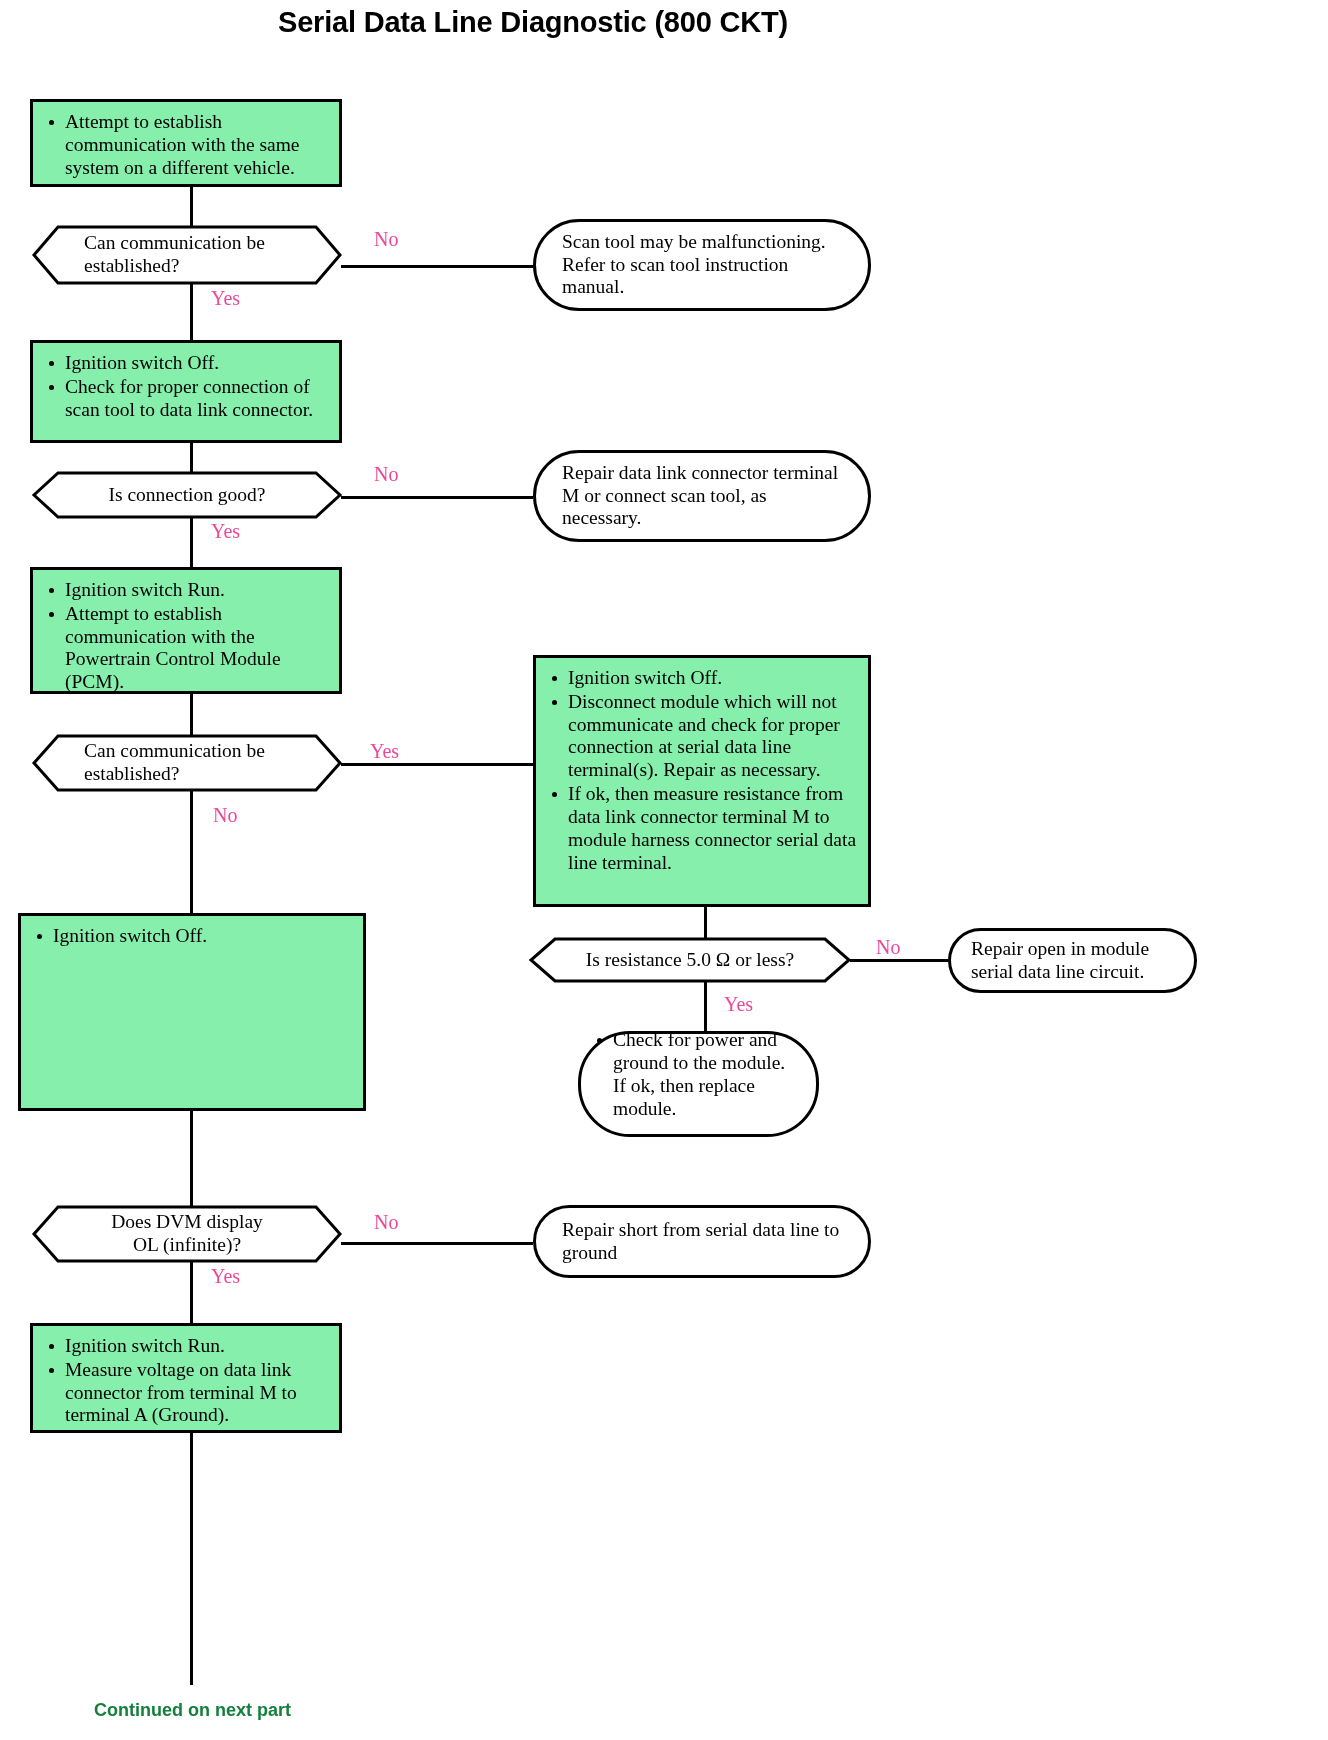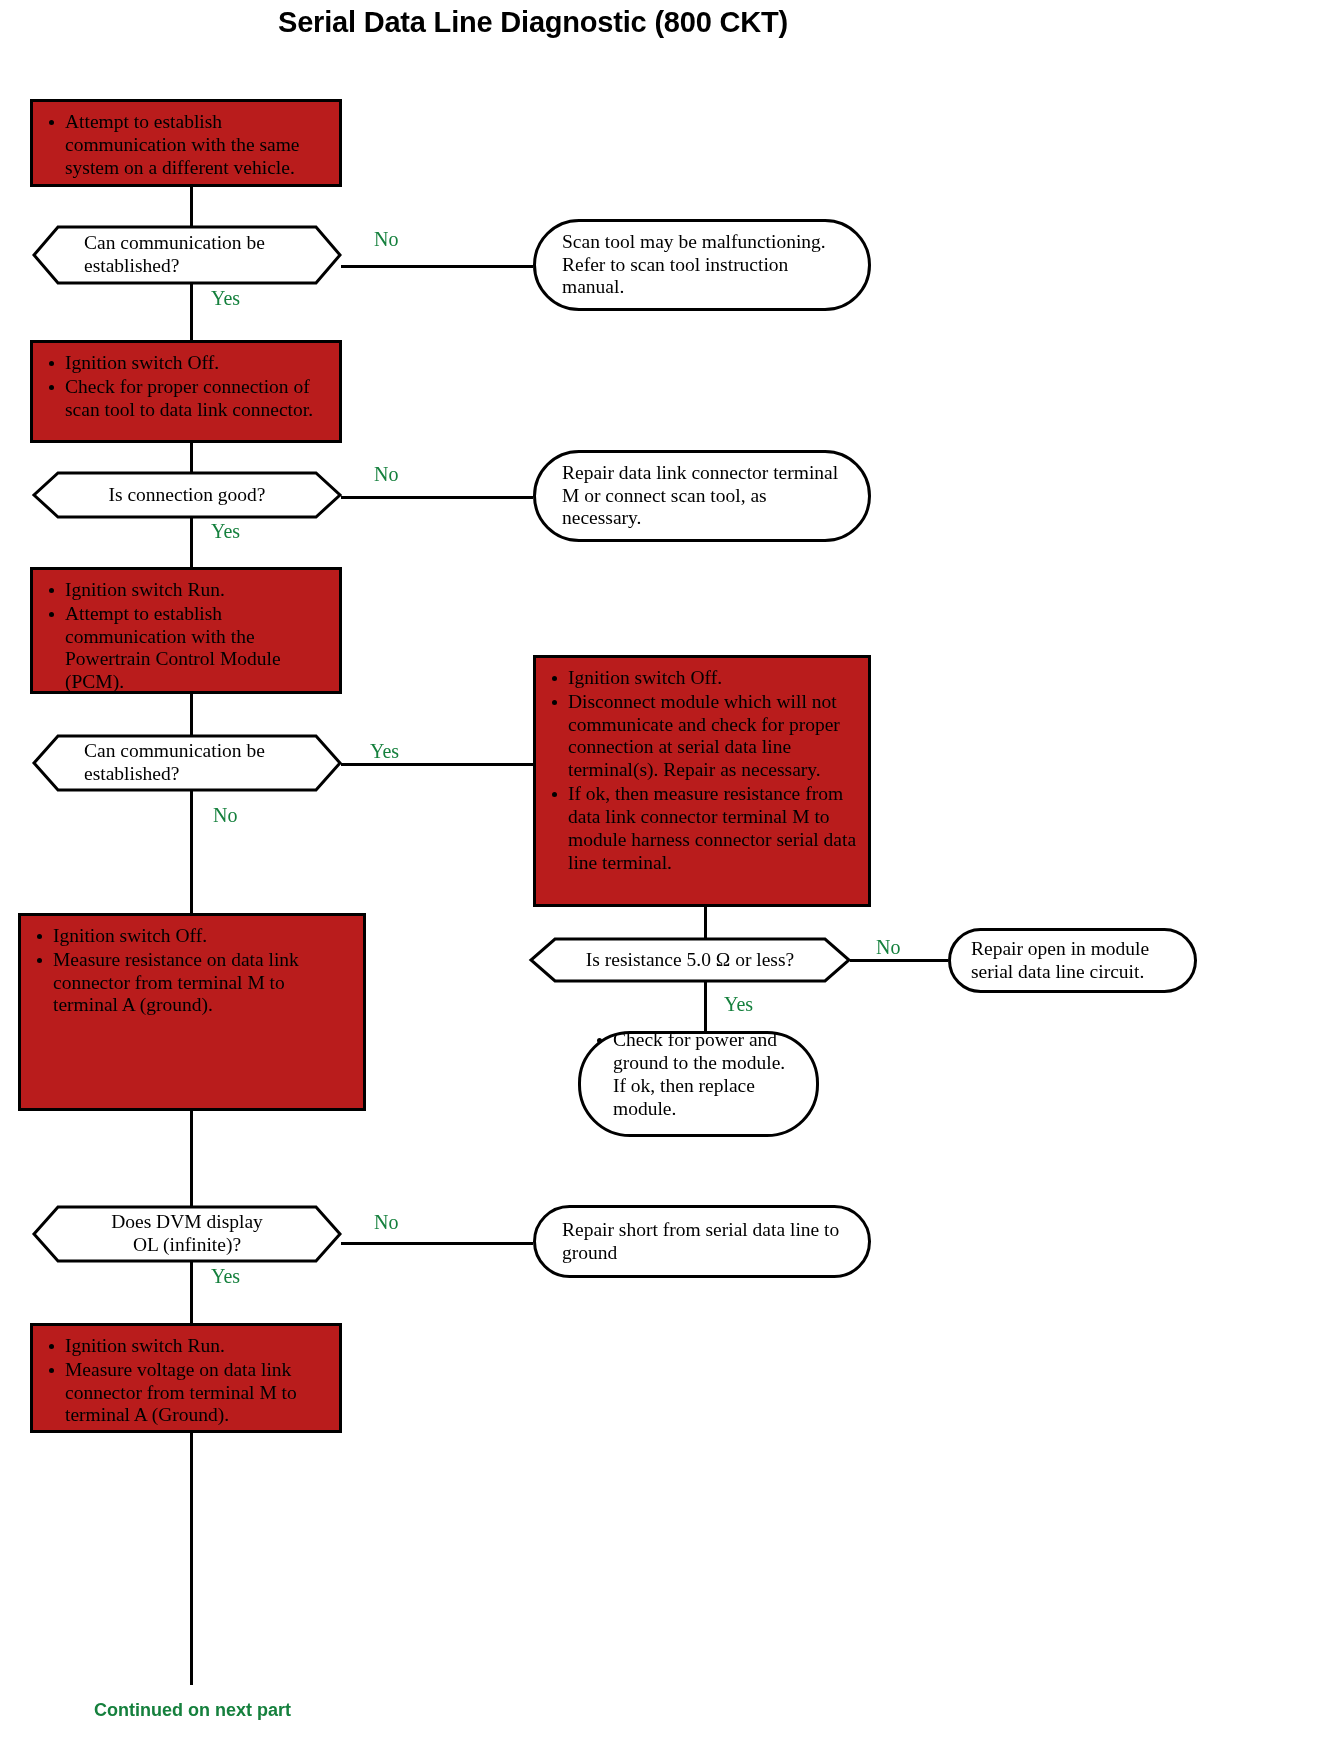--- a/index.html
+++ b/index.html
@@ -42,21 +42,21 @@
     position: absolute;
     box-sizing: border-box;
     color: #000;
     font-size: 19.5px;
     line-height: 1.17;
   }
 
   
   .proc {
     border: 3.5px solid #000;
-    background: #b91c1c;
+    background: #86efac;
     padding: 9px 10px 25px 12px;
   }
 
   
   .term {
     border: 3.5px solid #000;
     background: #fff;
     border-radius: 46px;
     padding: 6px 26px;
     display: flex;
@@ -116,21 +116,21 @@
     position: absolute;
     background: #000;
   }
   .ln.v { width: 2.5px; }
   .ln.h { height: 2.5px; }
 
   
   .blabel {
     position: absolute;
     font-size: 20px;
-    color: #15803d;
+    color: #ec4899;
     white-space: nowrap;
   }
 
   .footer {
     position: absolute;
     font-family: "Liberation Sans", "DejaVu Sans", sans-serif;
     font-weight: bold;
     font-size: 18px;
     color: #15803d;
     white-space: nowrap;
@@ -263,21 +263,20 @@
 
   <div class="node term" style="left:570px; top:1031px; width:241px; height:106px; border-radius:52px; padding:10px 18px 27px 12px;">
     <ul class="bl">
       <li>Check for power and ground to the module. If ok, then replace module.</li>
     </ul>
   </div>
 
   <div class="node proc" style="left:10px; top:913px; width:348px; height:198px;">
     <ul class="bl">
       <li>Ignition switch Off.</li>
-      <li>Measure resistance on data link connector from terminal M  to terminal A (ground).</li>
     </ul>
   </div>
 
   <div class="node dec" style="left:24px; top:1206px; width:310px; height:56px;">
     <svg class="dec-svg" viewBox="0 0 310 56" preserveAspectRatio="none">
       <polygon points="26,1 284,1 308,28 284,55 26,55 2,28" fill="#fff" stroke="#000" stroke-width="3"></polygon>
     </svg>
     <div class="dec-text" style="flex-direction:column; align-items:center;">
       <span>Does DVM display</span>
       <span>OL (infinite)?</span>

